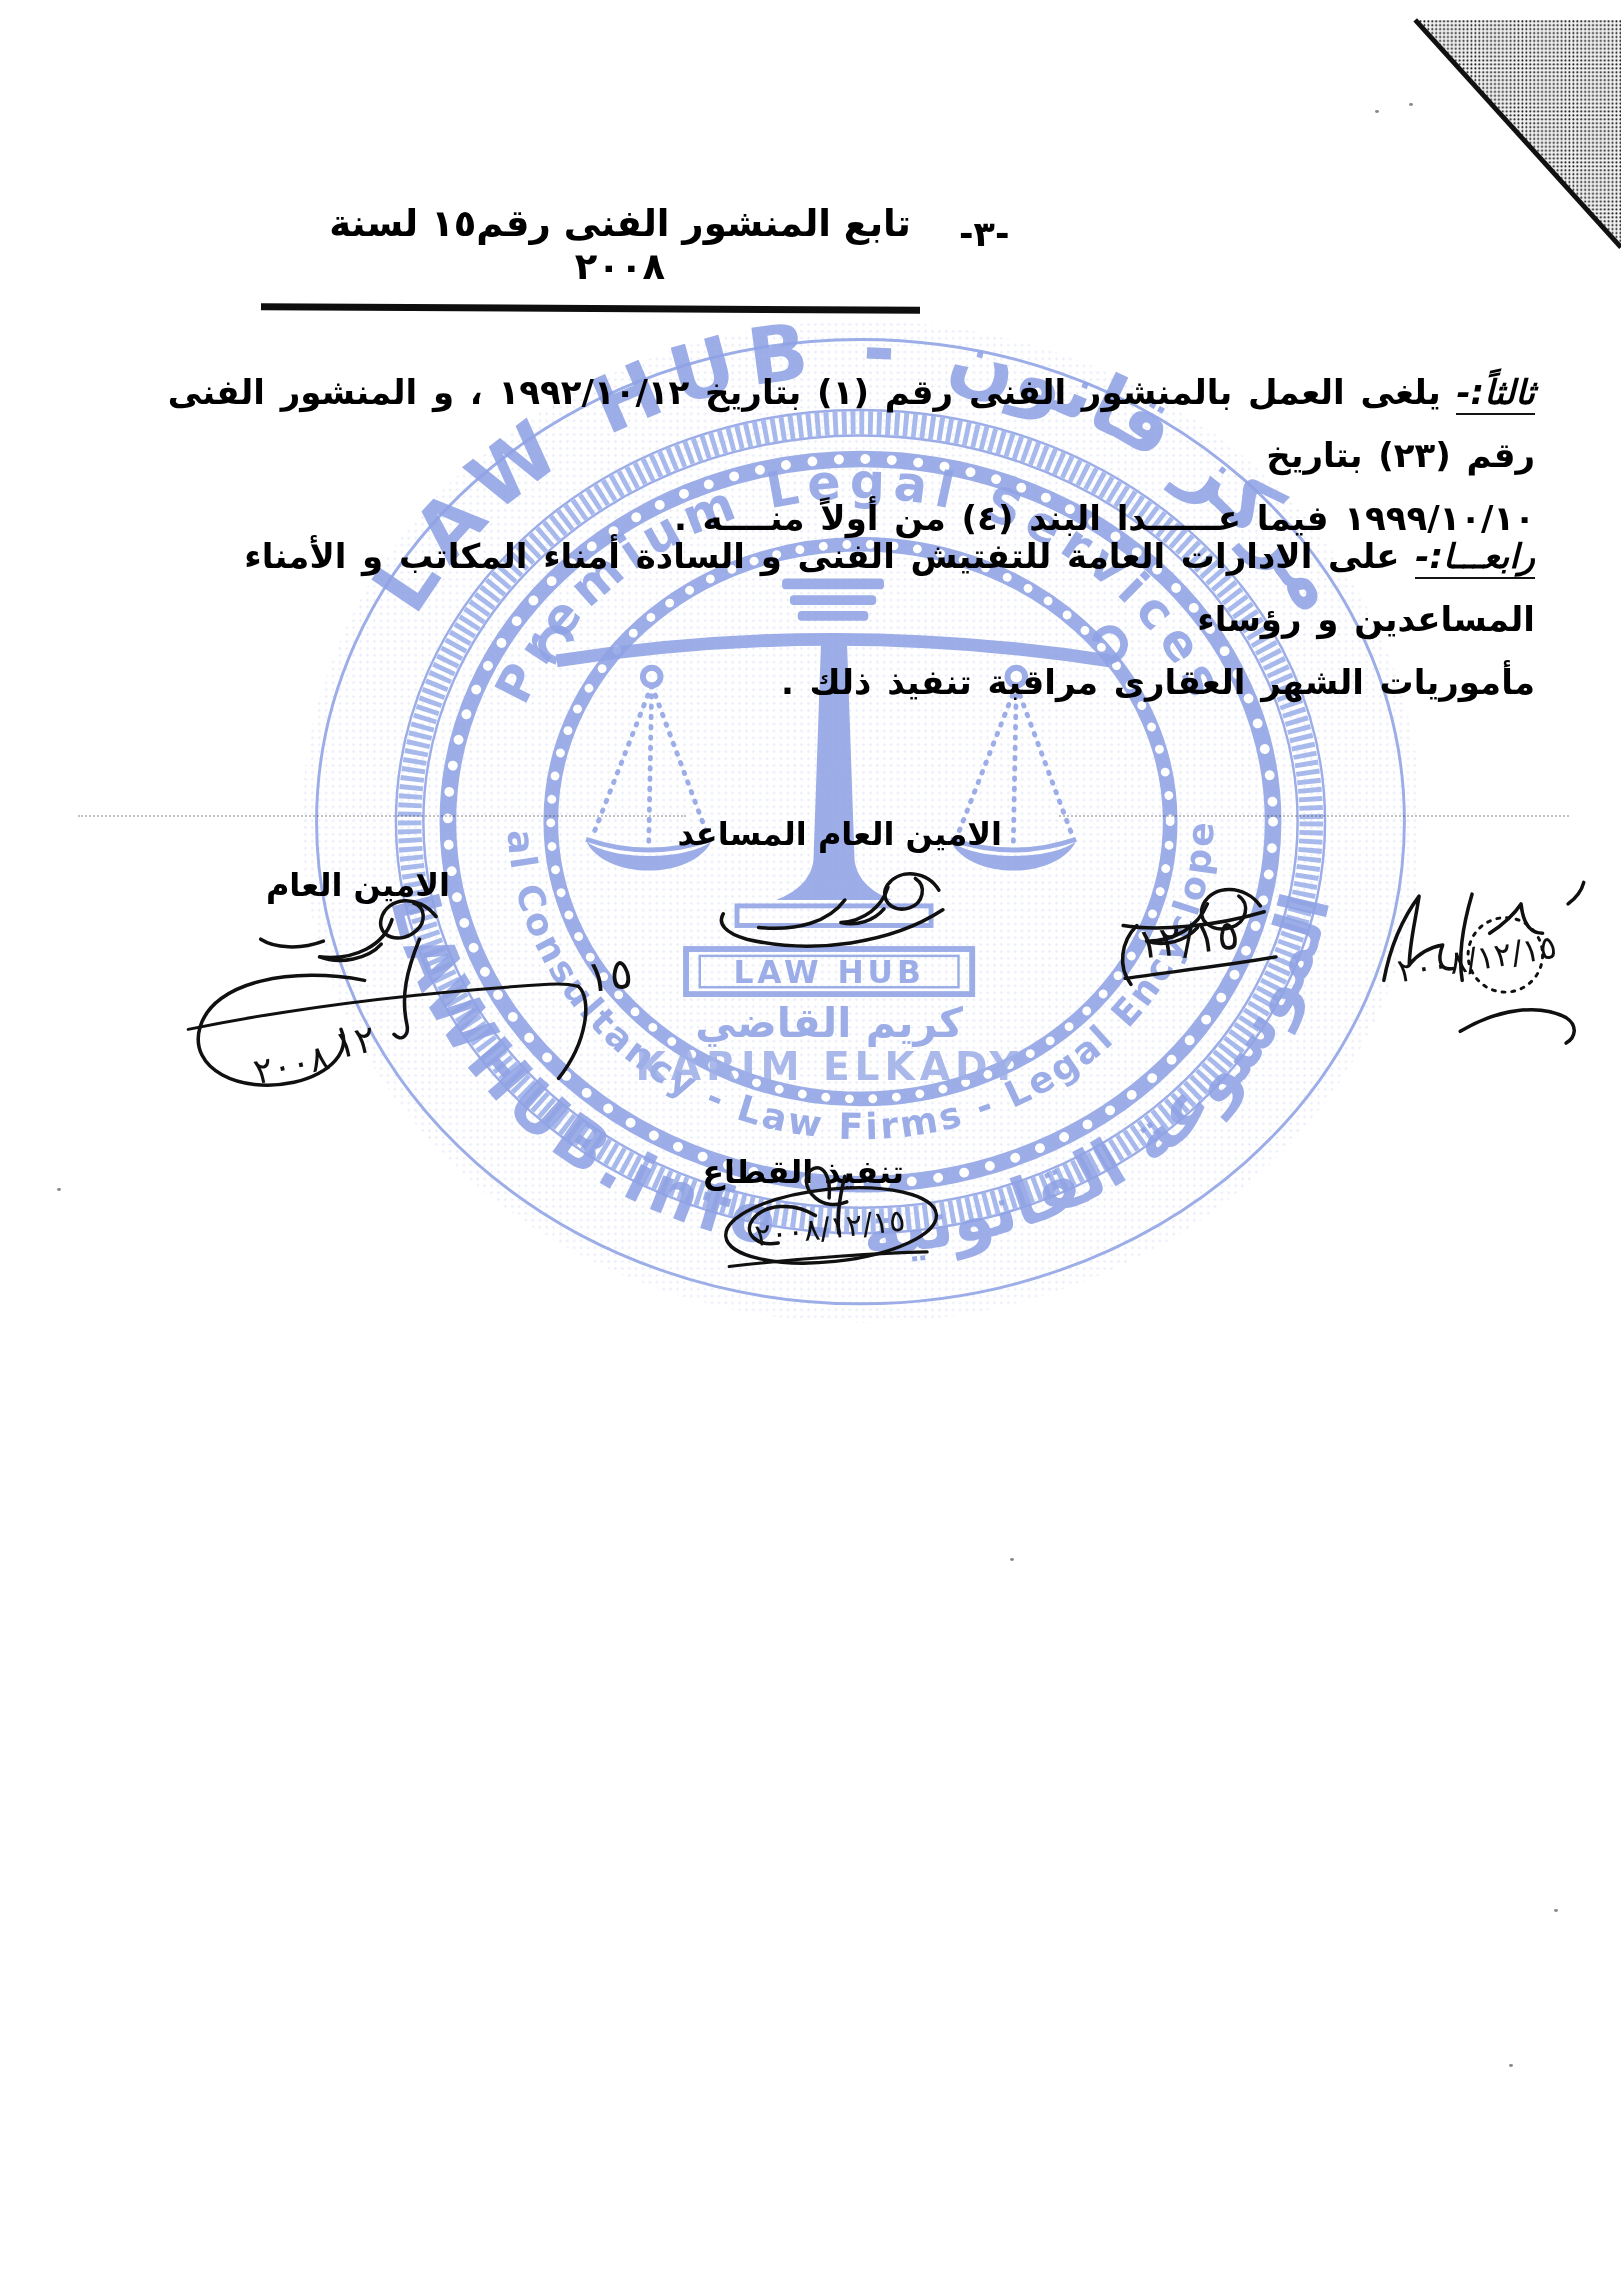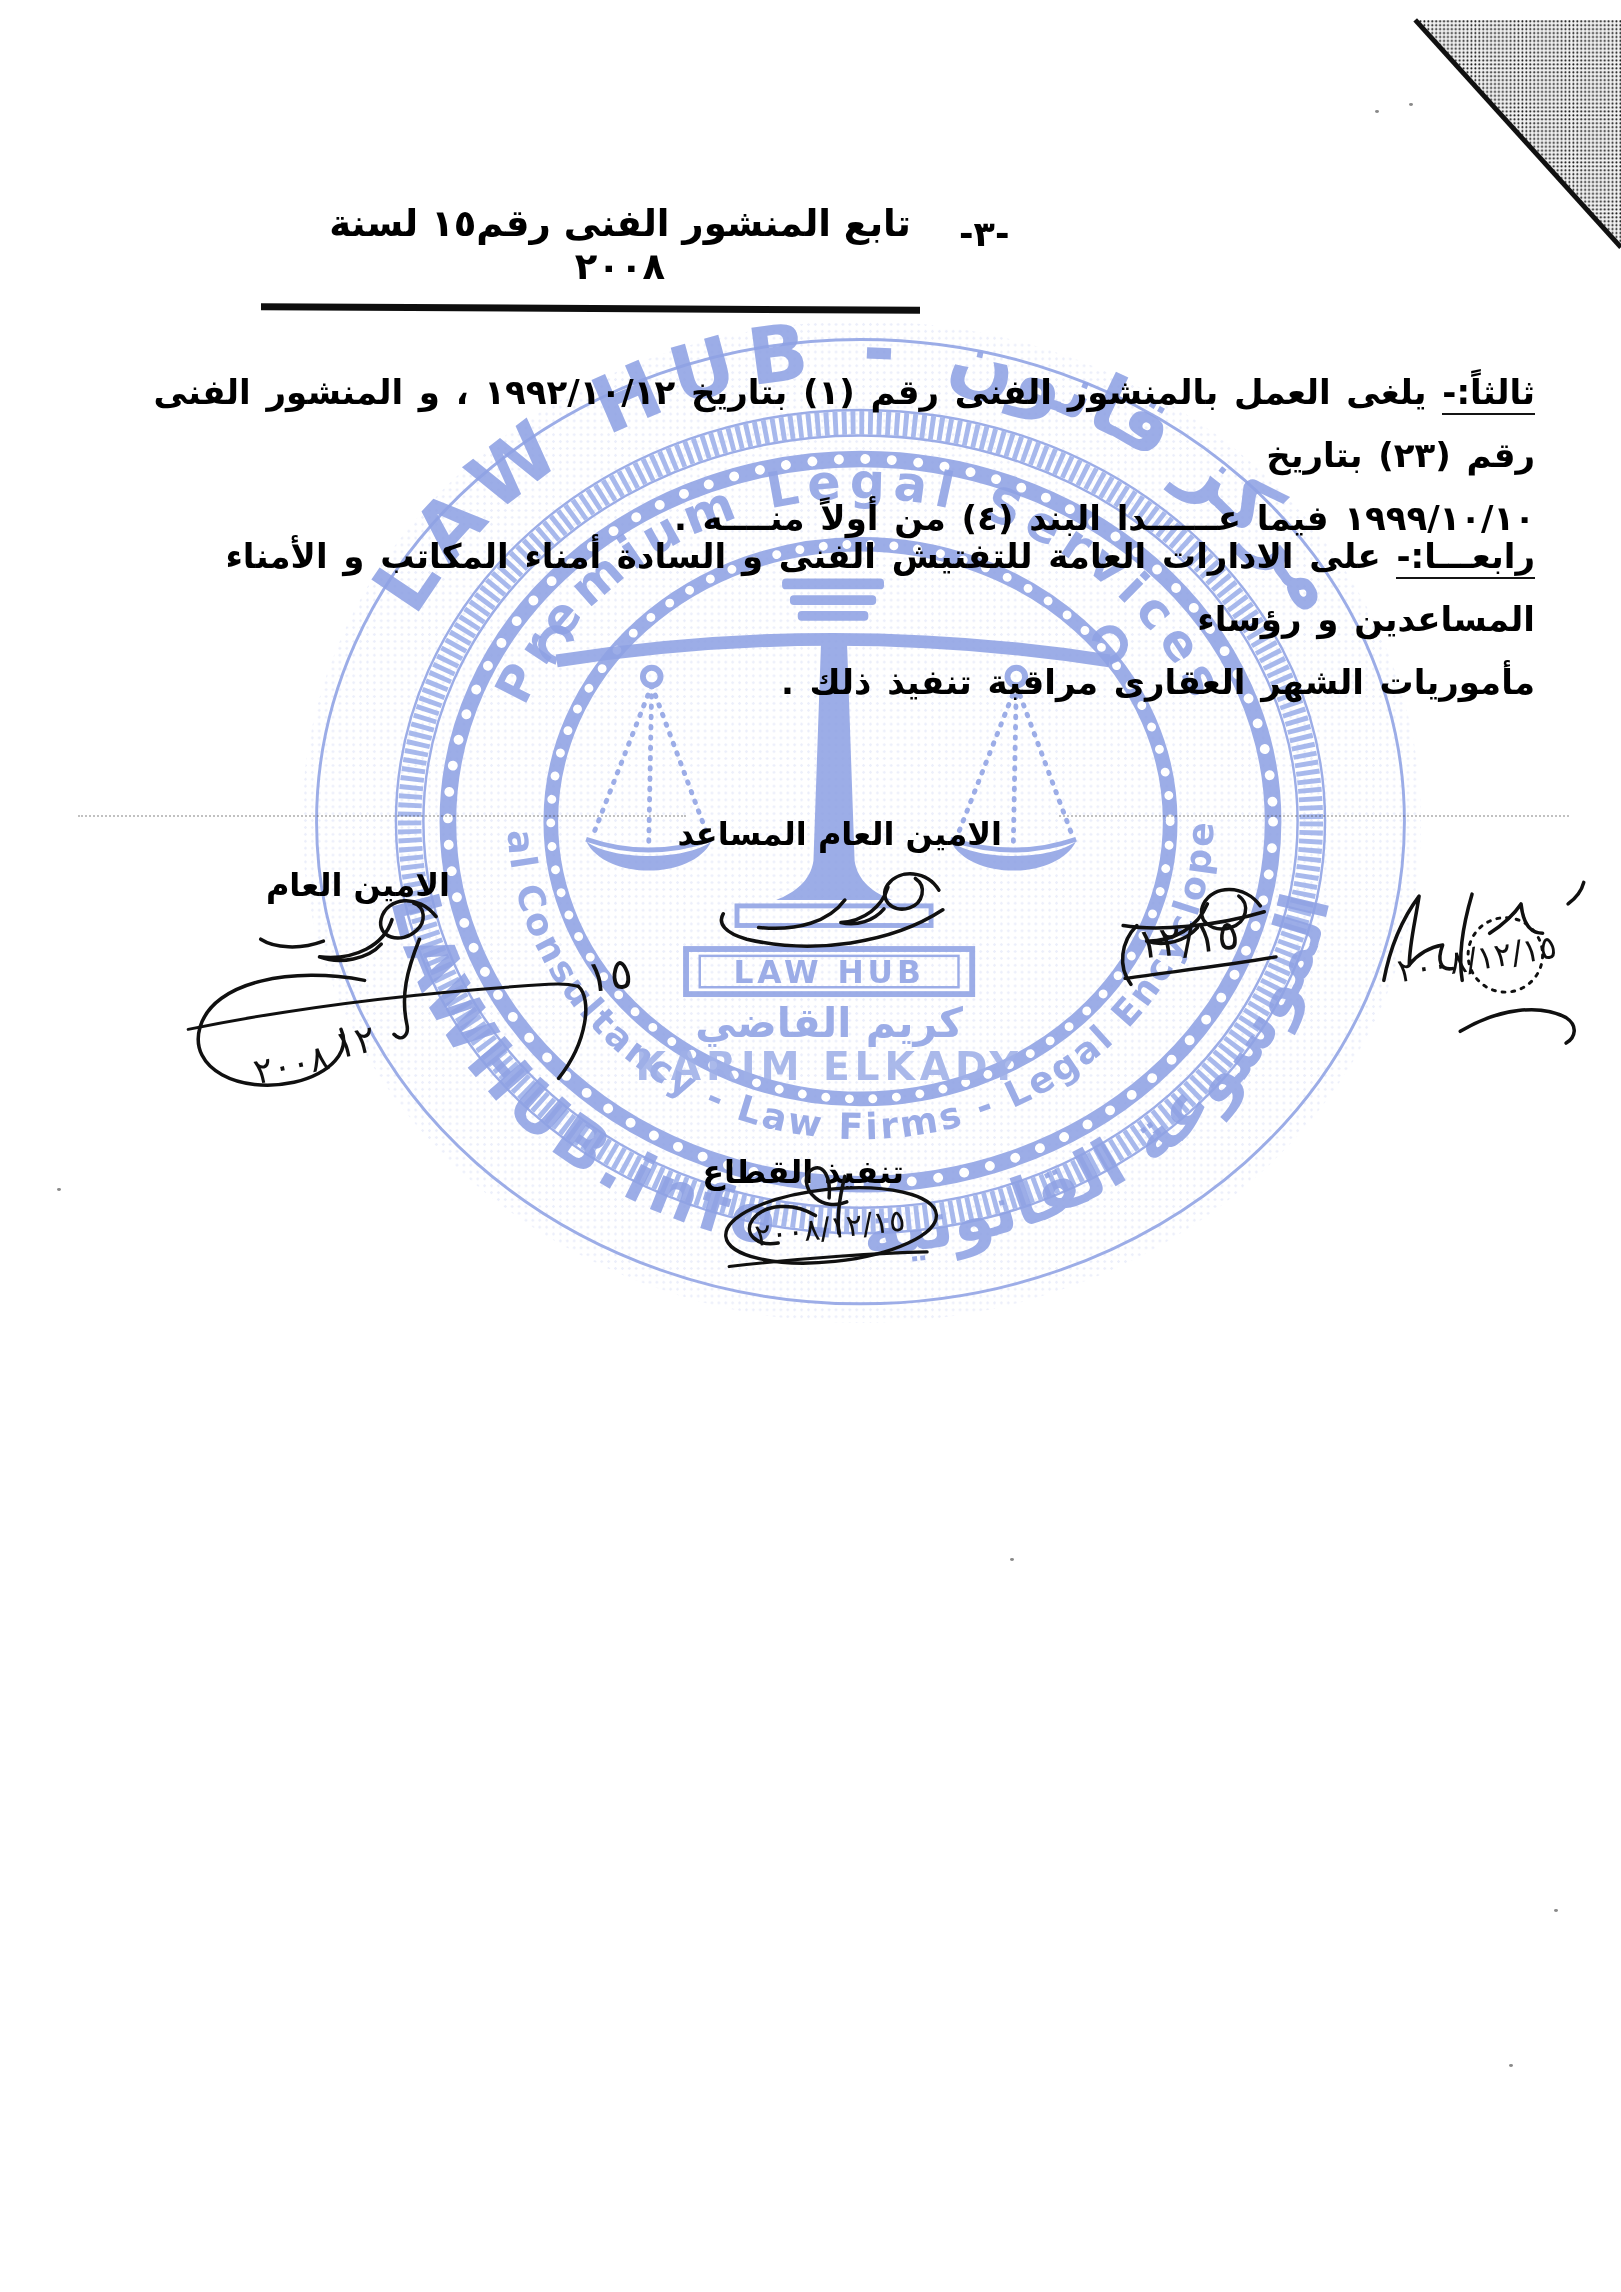--- a/index.html
+++ b/index.html
@@ -8,21 +8,21 @@
     overflow:hidden; font-family:"DejaVu Sans", sans-serif; color:#111;
     margin:0 auto;
   }
   .abs{position:absolute;}
   
   .doc-text{direction:rtl; font-weight:700; color:#000000; z-index:4;}
   .hdr-title{top:202px; left:316px; width:608px; font-size:37px; text-align:center; letter-spacing:0;}
   .hdr-num{top:214px; left:959px; font-size:35px;}
   .hdr-rule{top:305px; left:261px; width:659px; height:6.9px; background:#0e0e0e; transform:rotate(.3deg); z-index:4;}
   .para{left:84px; width:1451px; font-size:34px; line-height:63px; text-align:right; word-spacing:3.9px;}
-  .para .lbl{border-bottom:2.9px solid #141414; padding-bottom:1px;}
+  .para .lbl{border-bottom:2.9px solid #141414; padding-bottom:1px;font-style:italic;}
   .p-third{top:361px;}
   .p-fourth{top:525px;}
   .closing{top:684px; left:0; width:1598px; text-align:center; font-size:35px;}
   .sig-title{font-size:32px; white-space:nowrap;}
   .st-right{top:833px; left:1088px; width:435px; text-align:left;}
   .st-center{top:815px; left:686px; width:316px; text-align:right;}
   .st-left{top:847px; left:281px; width:169px; text-align:center;margin-top:19px;}
   .st-sector{top:1153px; left:712px; width:192px; text-align:center;}
   
   .dotline{border-top:2px dotted rgba(50,50,50,.30); height:0; z-index:3;}

